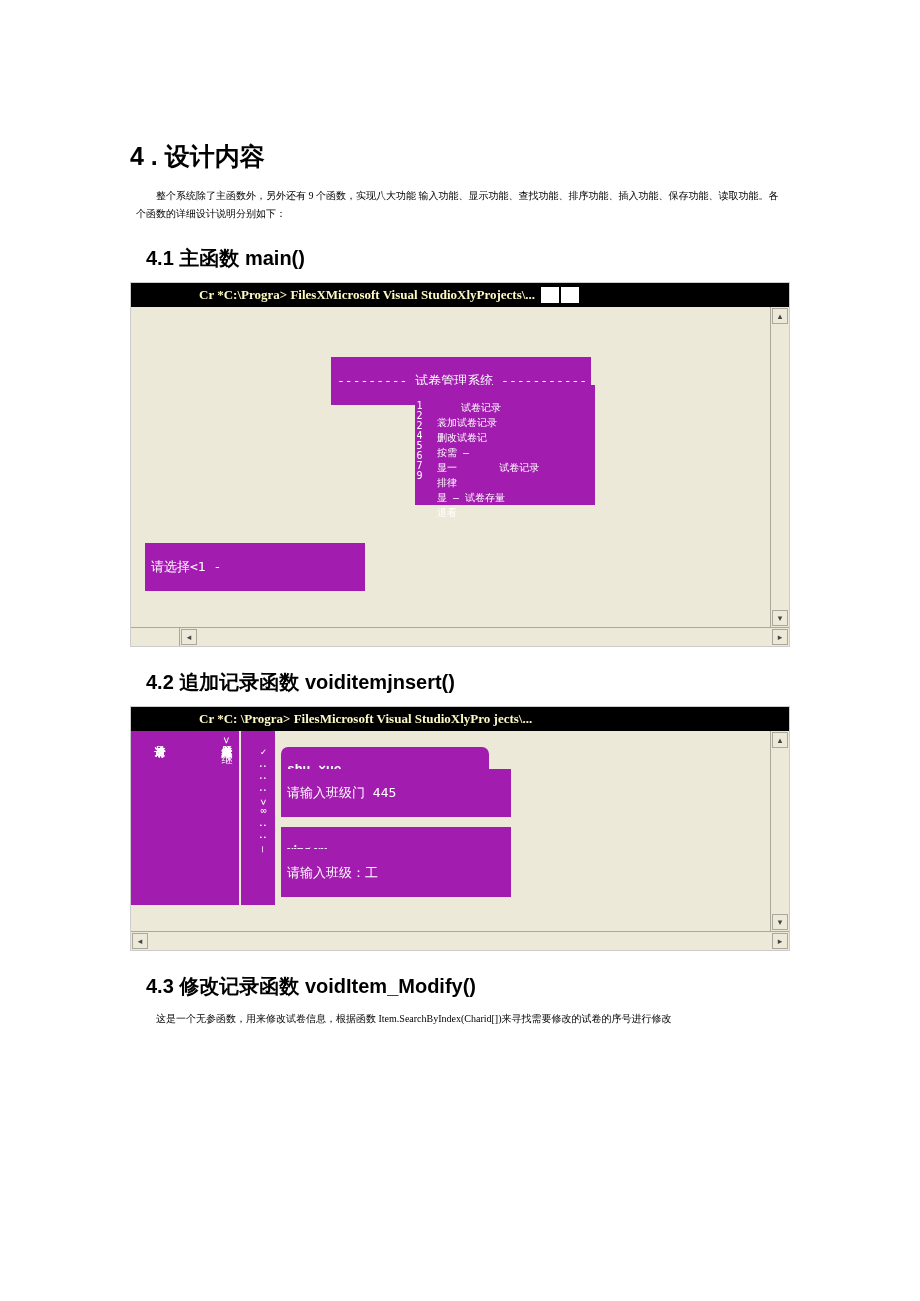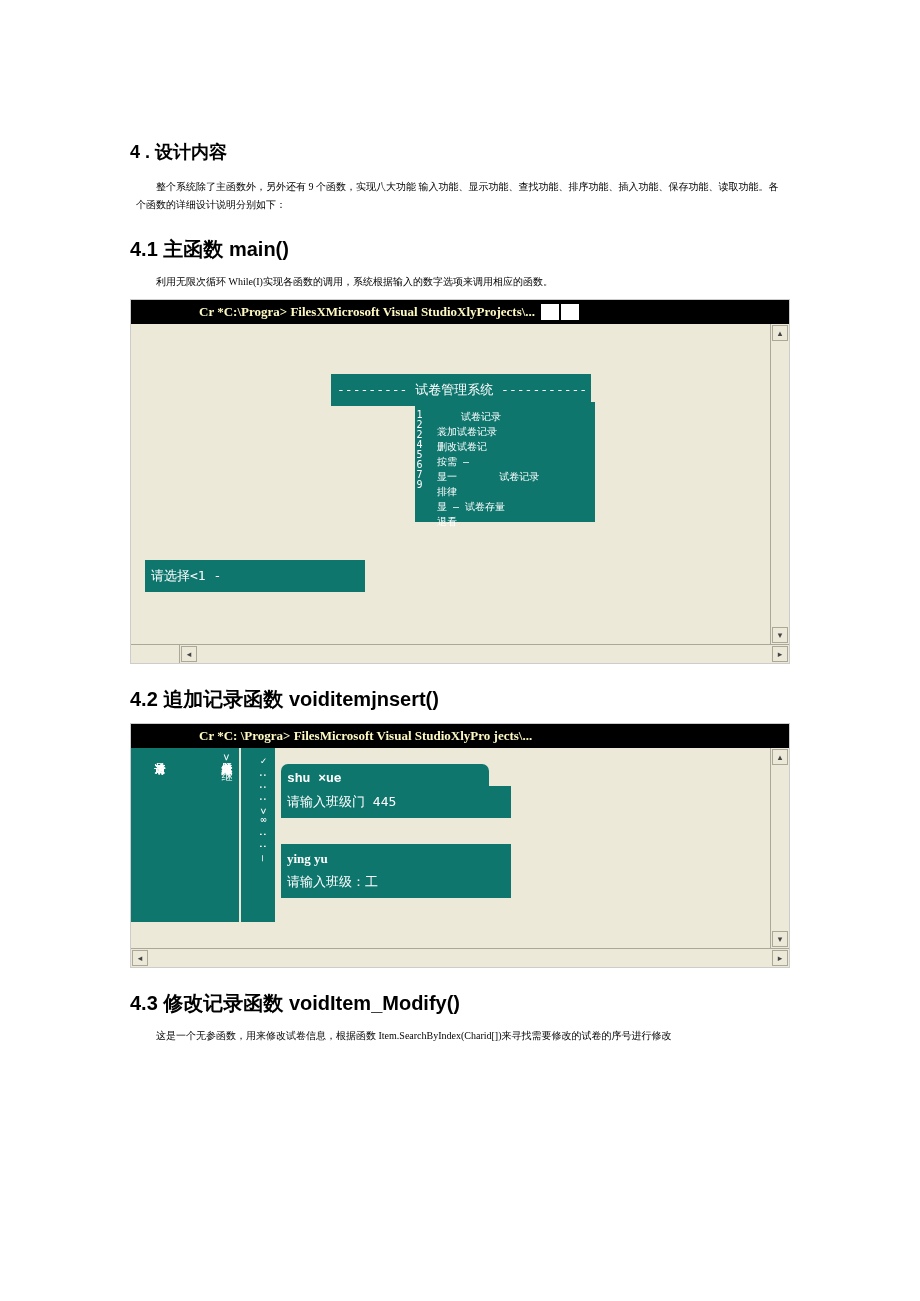--- a/index.html
+++ b/index.html
@@ -11,28 +11,28 @@
   }
   .page {
     width: 920px;
     min-height: 1301px;
     padding: 140px 130px 60px 130px;
     box-sizing: border-box;
   }
   .h2 {
     font-family: Arial, "SimHei", sans-serif;
     font-weight: bold;
-    font-size: 18px;
+    font-size: 25px;
     margin: 0 0 14px 0;
   }
   .h3 {
     font-family: Arial, "SimHei", sans-serif;
     font-weight: bold;
     font-size: 20px;
-    margin: 22px 0 10px 0;
+    margin: 22px 0 10px 16px;
   }
   .para {
     font-size: 10px;
     line-height: 1.8;
     margin: 0 0 8px 0;
     text-indent: 2em;
     padding: 0 6px;
   }
   .console-wrap {
     border: 1px solid #ccc;
@@ -102,23 +102,23 @@
     display: flex;
     align-items: center;
     justify-content: center;
     font-size: 9px;
     color: #444;
   }
   .hscroll .track {
     flex: 1;
   }
   .blk {
-    background: #0f766e;
+    background: #a21caf;
     position: absolute;
-    padding: 7px 6px;
+    padding: 15px 6px;
     box-sizing: border-box;
     white-space: pre;
   }
   .menu-header {
     left: 200px; top: 50px; width: 260px;
   }
   .menu-col {
     left: 284px; top: 78px; width: 16px; height: 120px;
     writing-mode: vertical-rl;
     text-orientation: upright;
@@ -179,21 +179,20 @@
 </style>
 </head>
 <body>
 
 <div class="page">
 
   <h2 class="h2">4 . 设计内容</h2>
   <p class="para">整个系统除了主函数外，另外还有 9 个函数，实现八大功能 输入功能、显示功能、查找功能、排序功能、插入功能、保存功能、读取功能。各个函数的详细设计说明分别如下：</p>
 
   <h3 class="h3">4.1 主函数 main()</h3>
-  <p class="para">利用无限次循环 While(I)实现各函数的调用，系统根据输入的数字选项来调用相应的函数。</p>
 
   <div class="console-wrap">
     <div class="title-bar">
       <span class="spacer"></span>
       <span>Cr *C:\Progra&gt; FilesXMicrosoft Visual StudioXlyProjects\...</span>
       <span class="title-icons">
         <span class="title-icon"></span>
         <span class="title-icon"></span>
       </span>
     </div>

